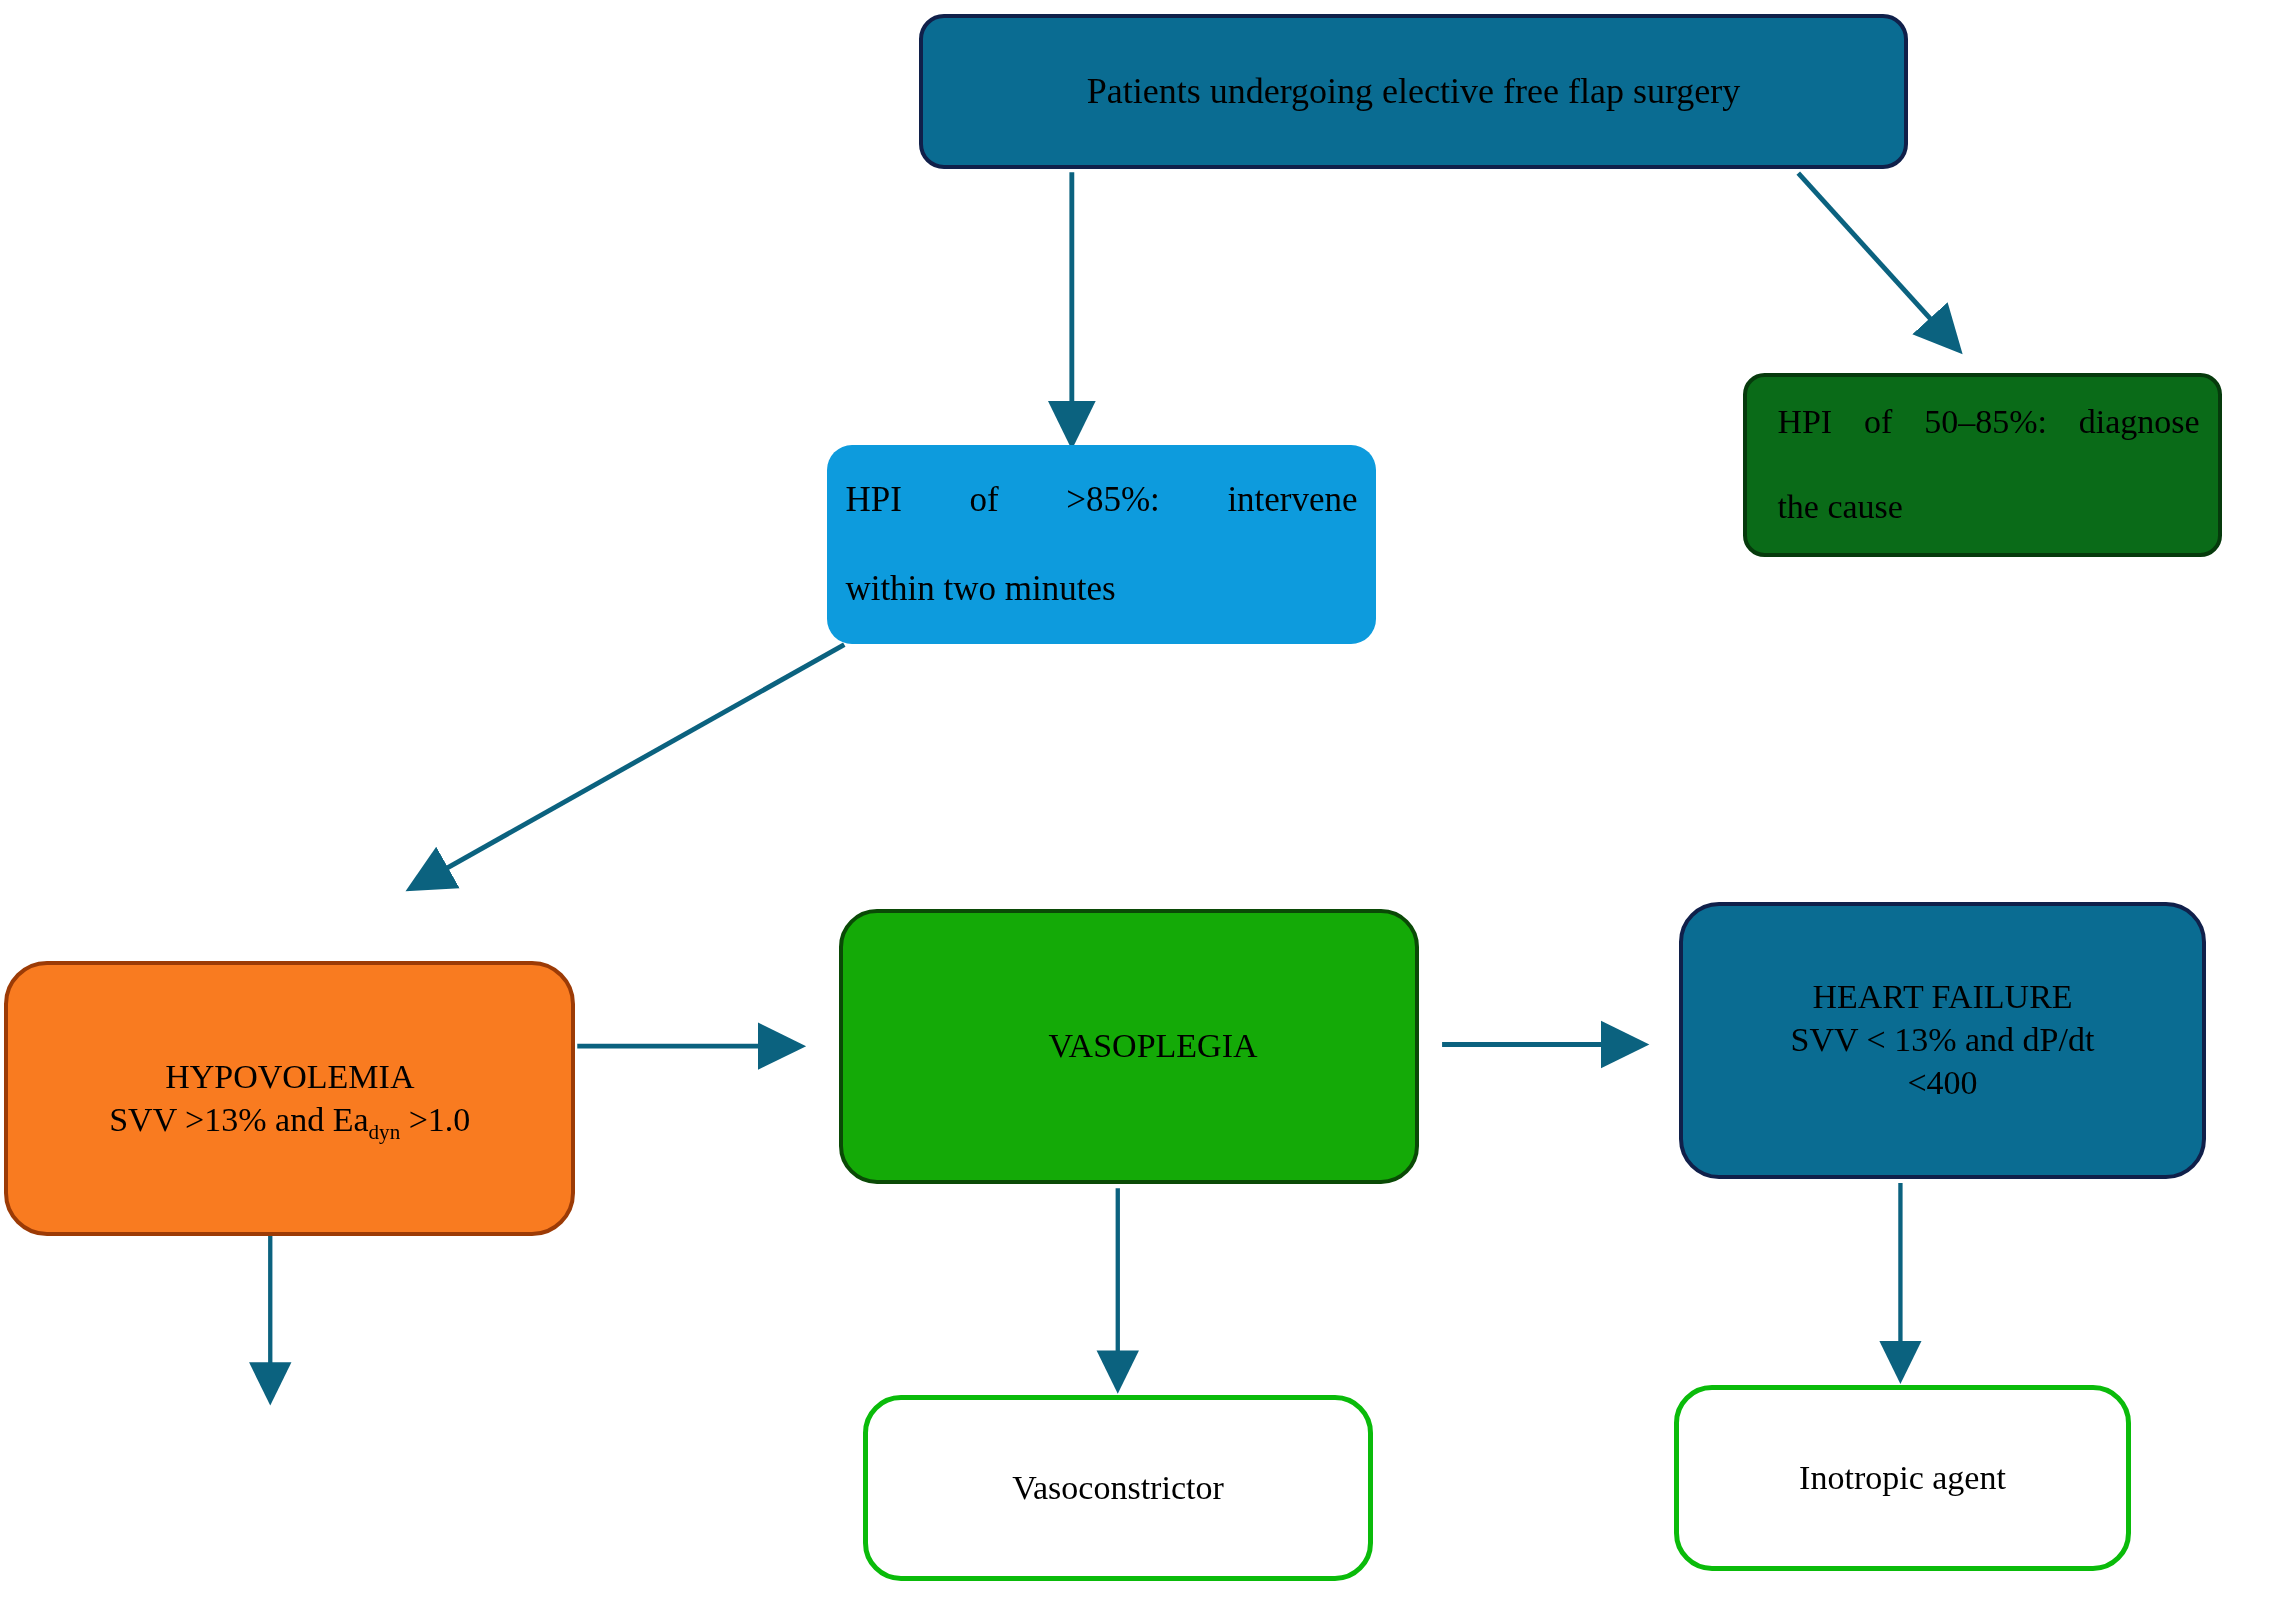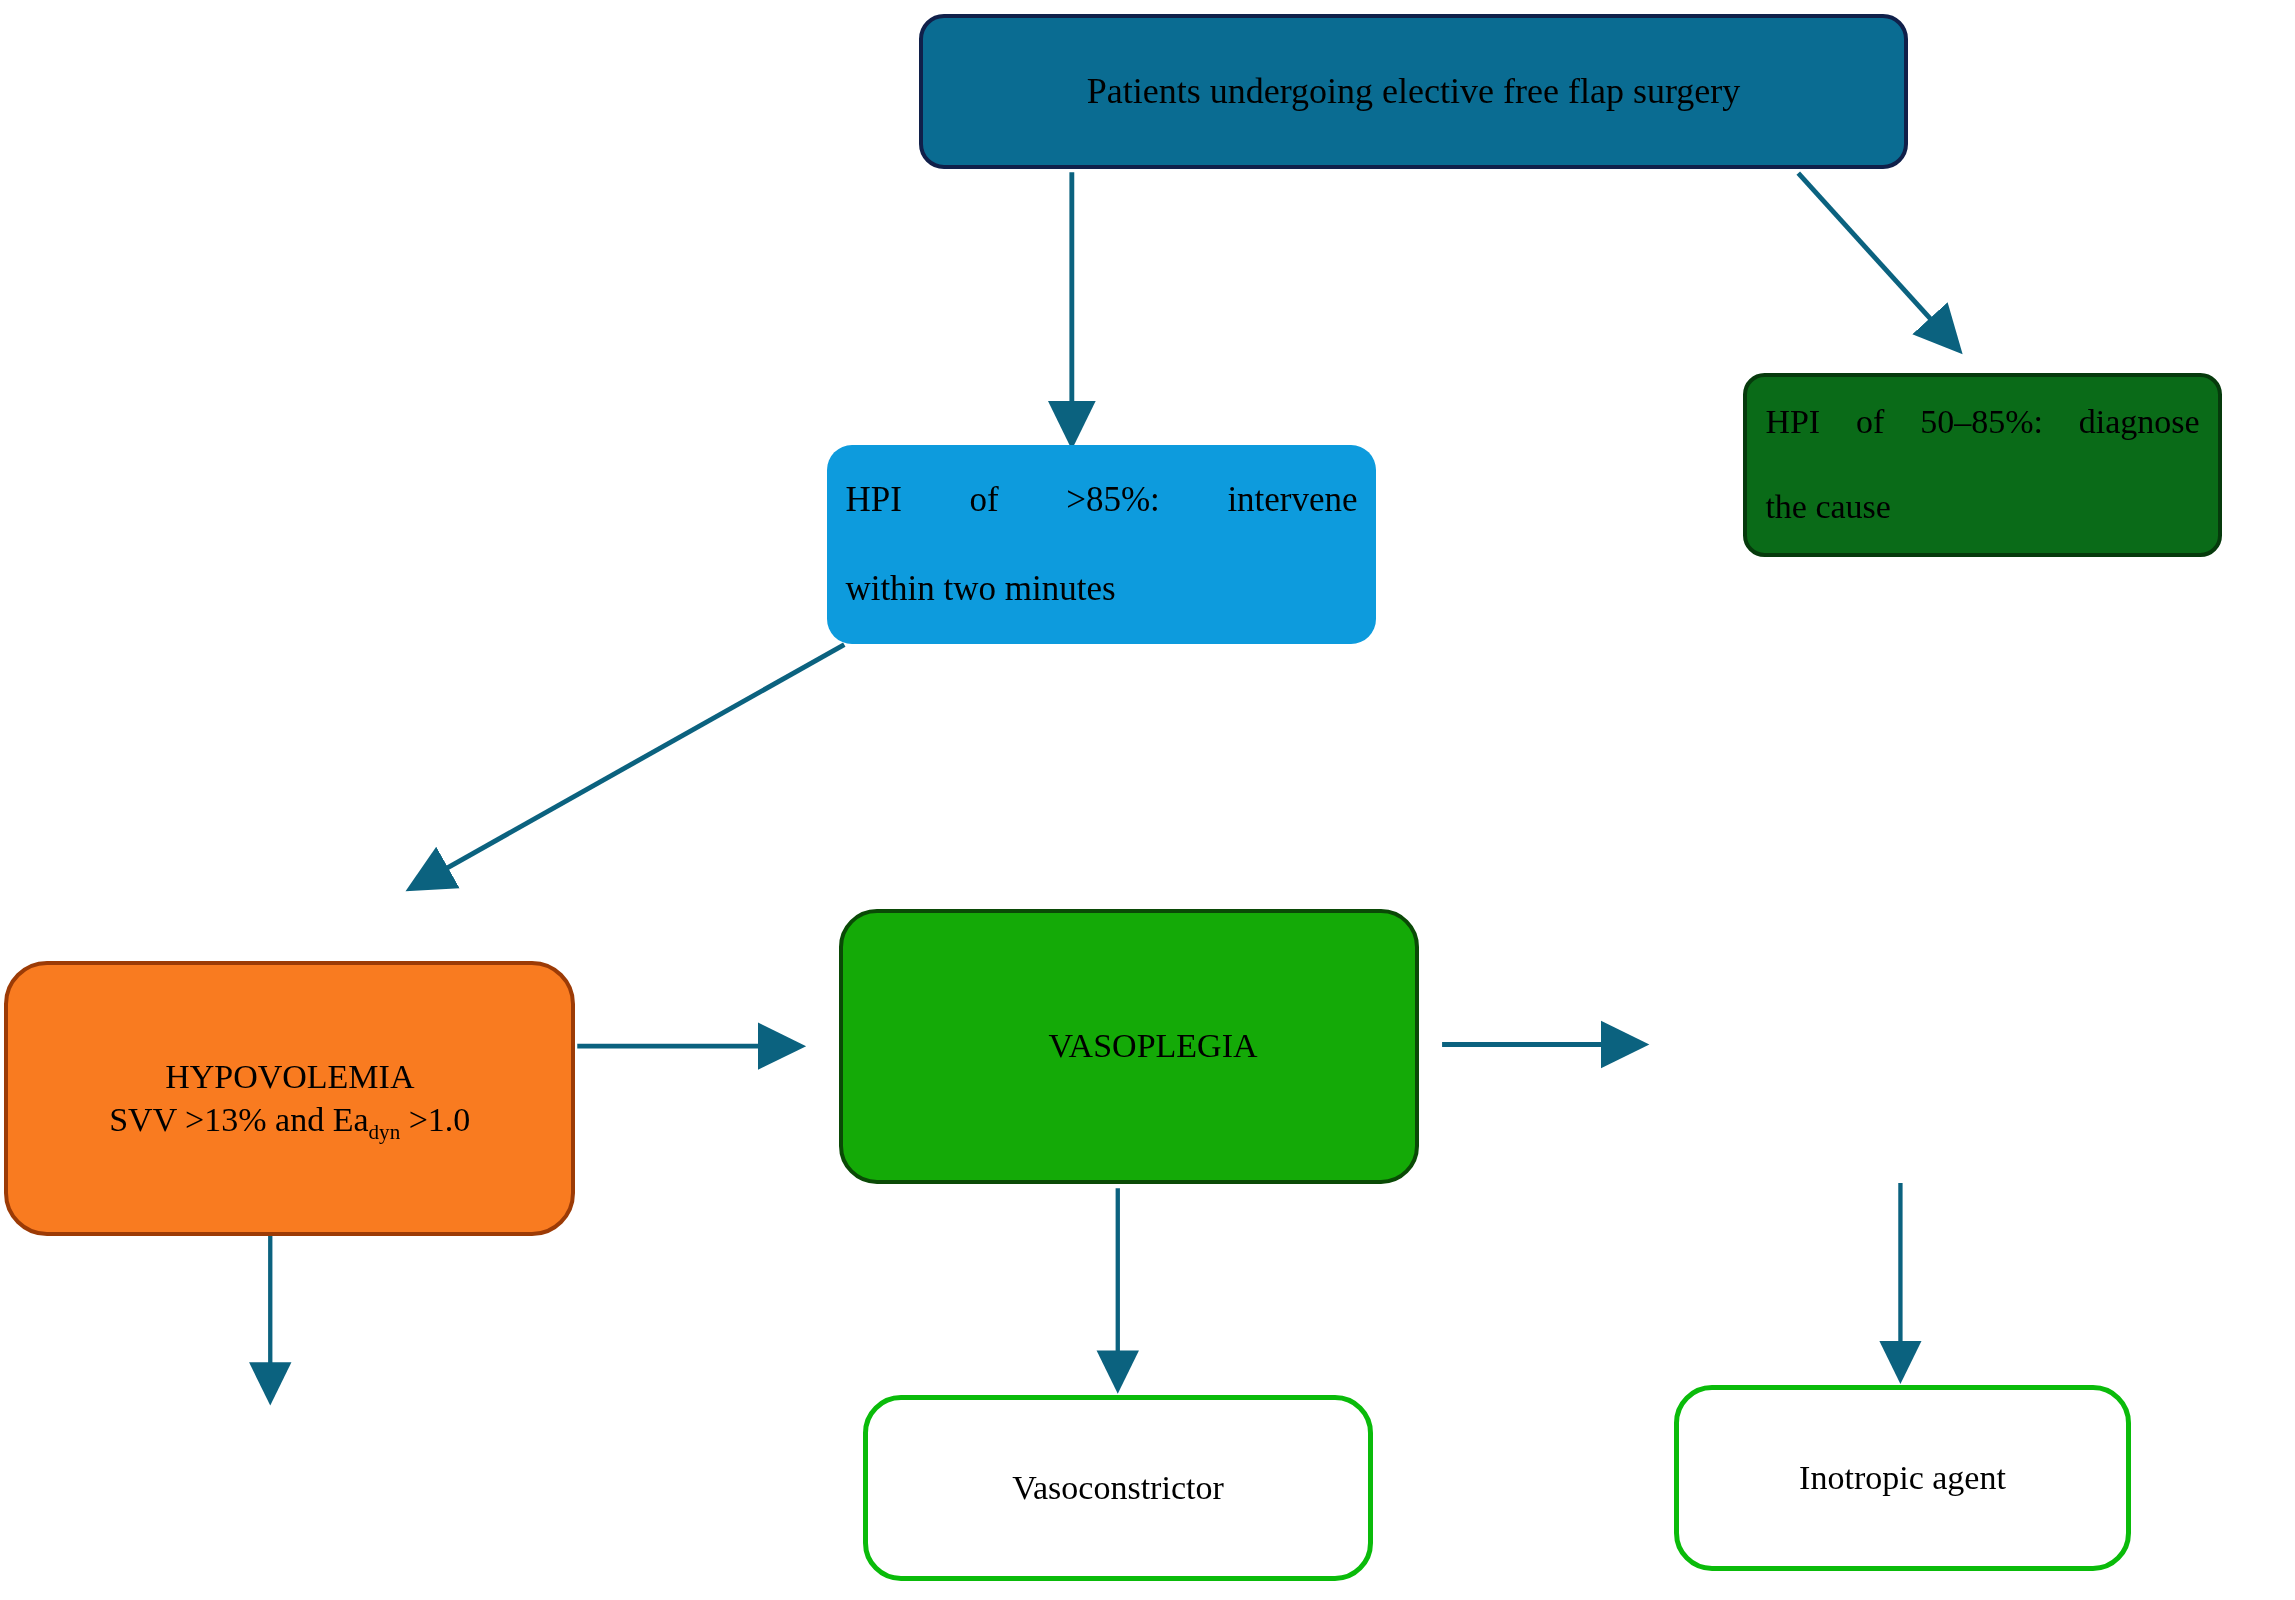--- a/index.html
+++ b/index.html
@@ -129,40 +129,47 @@
     <div class="txt">Patients undergoing elective free flap surgery</div>
   </div>
 
   <div class="node n-hpi-high" style="left:787px; top:445px; width:549px; height:199px;">
     <div class="txt">
       <div class="jline">HPI of &gt;85%: intervene</div>
       <div>within two minutes</div>
     </div>
   </div>
 
-  <div class="node n-hpi-mid" style="left:1743px; top:373px; width:479px; height:184px;">
+  <div class="node n-hpi-mid" style="left:1743px; top:373px; width:479px; height:184px;padding-left:12px;">
     <div class="txt">
       <div class="jline">HPI of 50–85%: diagnose</div>
       <div>the cause</div>
     </div>
   </div>
 
   <div class="node n-hypo" style="left:4.3px; top:915px; width:571px; height:275px;margin-top:46px;">
     <div class="txt">
       <div>HYPOVOLEMIA</div>
       <div><span>SVV &gt;13% and Ea</span><sub>dyn</sub><span> &gt;1.0</span></div>
     </div>
   </div>
 
   <div class="node n-vaso" style="left:839px; top:909px; width:580px; height:275px;">
     <div class="txt">
       <div>VASOPLEGIA</div>
     </div>
   </div>
 
+  <div class="node n-hf" style="left:1679px; top:902px; width:527px; height:277px;">
+    <div class="txt">
+      <div>HEART FAILURE</div>
+      <div>SVV &lt; 13% and dP/dt</div>
+      <div>&lt;400</div>
+    </div>
+  </div>
 
 
   <div class="node n-out" style="left:1674px; top:1385px; width:457px; height:186px;">
     <div class="txt">Inotropic agent</div>
   </div>
 
   <div class="node n-out" style="left:863px; top:1395px; width:510px; height:186px;">
     <div class="txt">Vasoconstrictor</div>
   </div>
 

